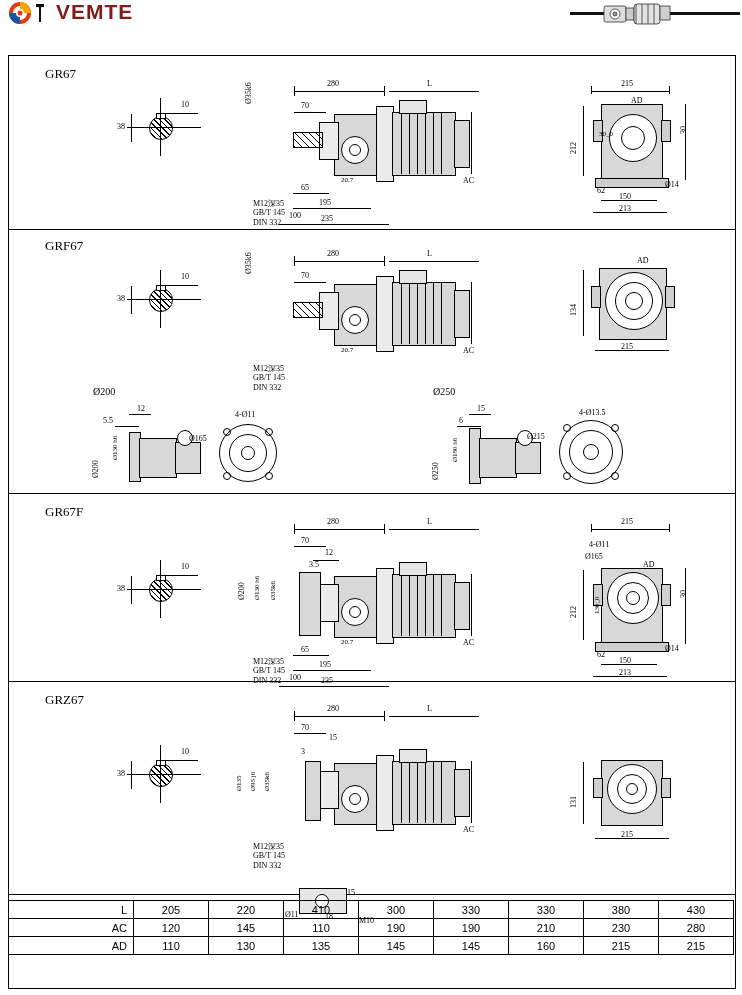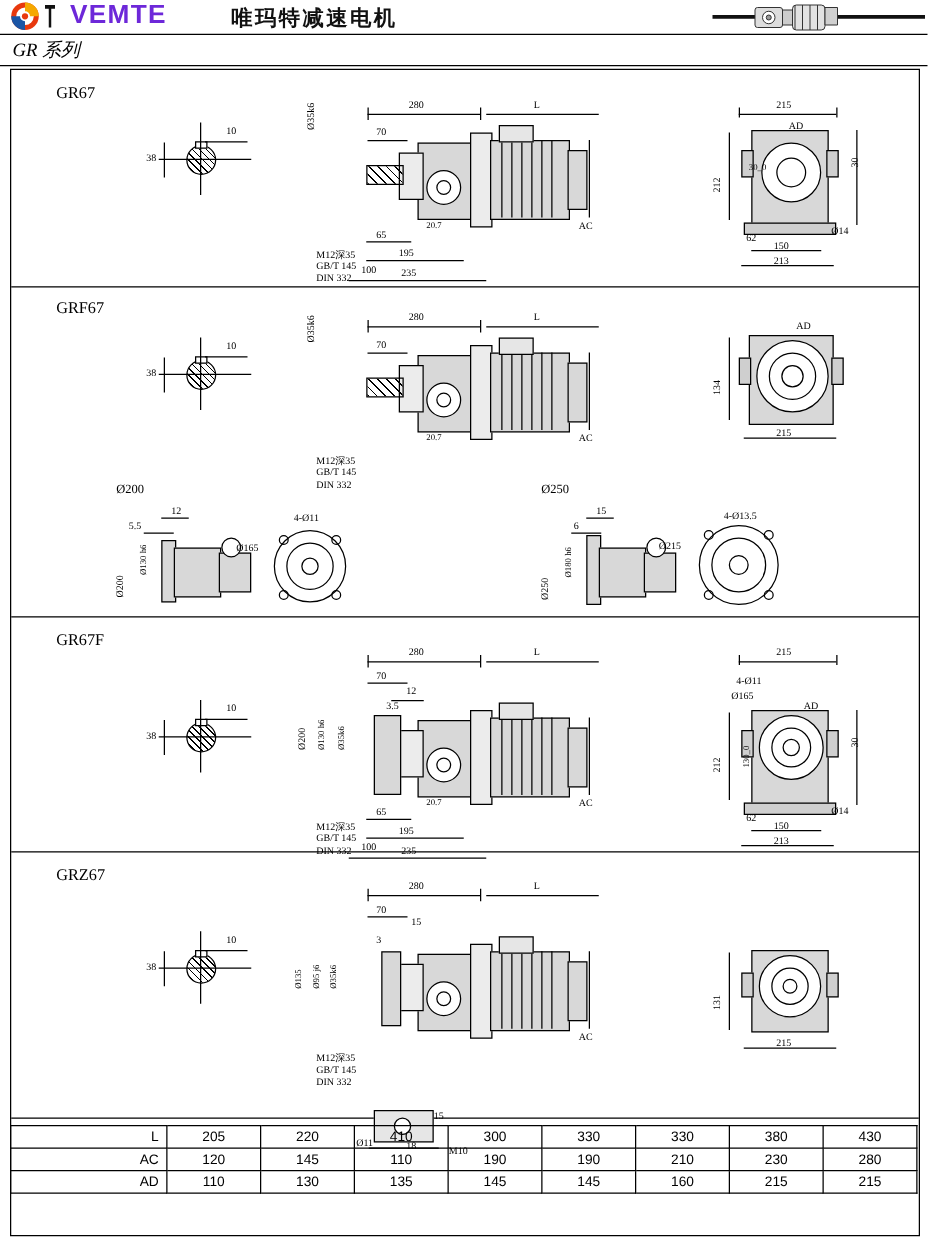--- a/index.html
+++ b/index.html
@@ -10,21 +10,21 @@
     color:#000;
     position:relative;
     overflow:hidden;
   }
   .page{position:relative;width:742px;height:995px;}
 
   
   .header{position:absolute;left:0;top:0;width:742px;height:26px;}
   .logo-mark{position:absolute;left:6px;top:1px;width:46px;height:24px;}
   .logo-text{position:absolute;left:56px;top:0px;font-family:"Liberation Sans",sans-serif;
-    font-weight:bold;font-size:21px;letter-spacing:1px;color:#6d28d9;}
+    font-weight:bold;font-size:21px;letter-spacing:1px;color:#7f1d1d;}
   .logo-cn{position:absolute;left:185px;top:3px;font-size:17px;font-weight:bold;
     font-family:"DejaVu Sans",sans-serif;color:#111;letter-spacing:2px;}
   .hdr-rule{position:absolute;left:570px;top:12px;width:170px;height:3px;background:#111;}
   .hdr-gear{position:absolute;left:596px;top:0px;width:90px;height:26px;}
 
   .series-bar{position:absolute;left:0;top:27px;width:742px;height:24px;border-top:1px solid #000;border-bottom:1px solid #000;}
   .series-label{position:absolute;left:10px;top:3px;font-style:italic;font-size:15px;}
 
   
   .frame{position:absolute;left:8px;top:55px;width:726px;height:932px;border:1px solid #000;}
@@ -59,38 +59,34 @@
   <div class="header">
     <svg class="logo-mark" viewBox="0 0 46 24">
       <circle cx="14" cy="12" r="11" fill="#e8380d"></circle>
       <circle cx="14" cy="12" r="7" fill="#fff"></circle>
       <path d="M14 1 A11 11 0 0 1 25 12 L18 12 A4 4 0 0 0 14 8 Z" fill="#f5a800"></path>
       <path d="M3 12 A11 11 0 0 0 14 23 L14 16 A4 4 0 0 1 10 12 Z" fill="#1b55a5"></path>
       <circle cx="14" cy="12" r="2.5" fill="#e8380d"></circle>
       <path d="M30 3 L38 3 L38 6 L35 6 L35 21 L33 21 L33 6 L30 6 Z" fill="#111"></path>
     </svg>
     <div class="logo-text">VEMTE</div>
-    <div class="logo-cn">唯玛特减速电机</div>
     <div class="hdr-rule"></div>
     <svg class="hdr-gear" viewBox="0 0 90 26">
       <g fill="none" stroke="#333" stroke-width="0.8">
         <rect x="8" y="6" width="22" height="16" rx="2" fill="#ddd"></rect>
         <rect x="30" y="8" width="8" height="12" fill="#ccc"></rect>
         <rect x="38" y="4" width="26" height="20" rx="3" fill="#e2e2e2"></rect>
         <path d="M64 6 h10 v14 h-10z" fill="#d0d0d0"></path>
         <circle cx="19" cy="14" r="5" fill="#fff"></circle>
         <circle cx="19" cy="14" r="2" fill="#999"></circle>
         <path d="M40 4 v20 M46 4 v20 M52 4 v20 M58 4 v20"></path>
       </g>
     </svg>
   </div>
 
-  <div class="series-bar">
-    <div class="series-label">GR 系列</div>
-  </div>
 
   <div class="frame">
     <div class="row-sep" style="top:173px"></div>
     <div class="row-sep" style="top:437px"></div>
     <div class="row-sep" style="top:625px"></div>
     <div class="row-sep" style="top:838px"></div>
 
     <div class="rowtitle" style="left:36px;top:10px">GR67</div>
     <div class="rowtitle" style="left:36px;top:182px">GRF67</div>
     <div class="rowtitle" style="left:36px;top:448px">GR67F</div>

